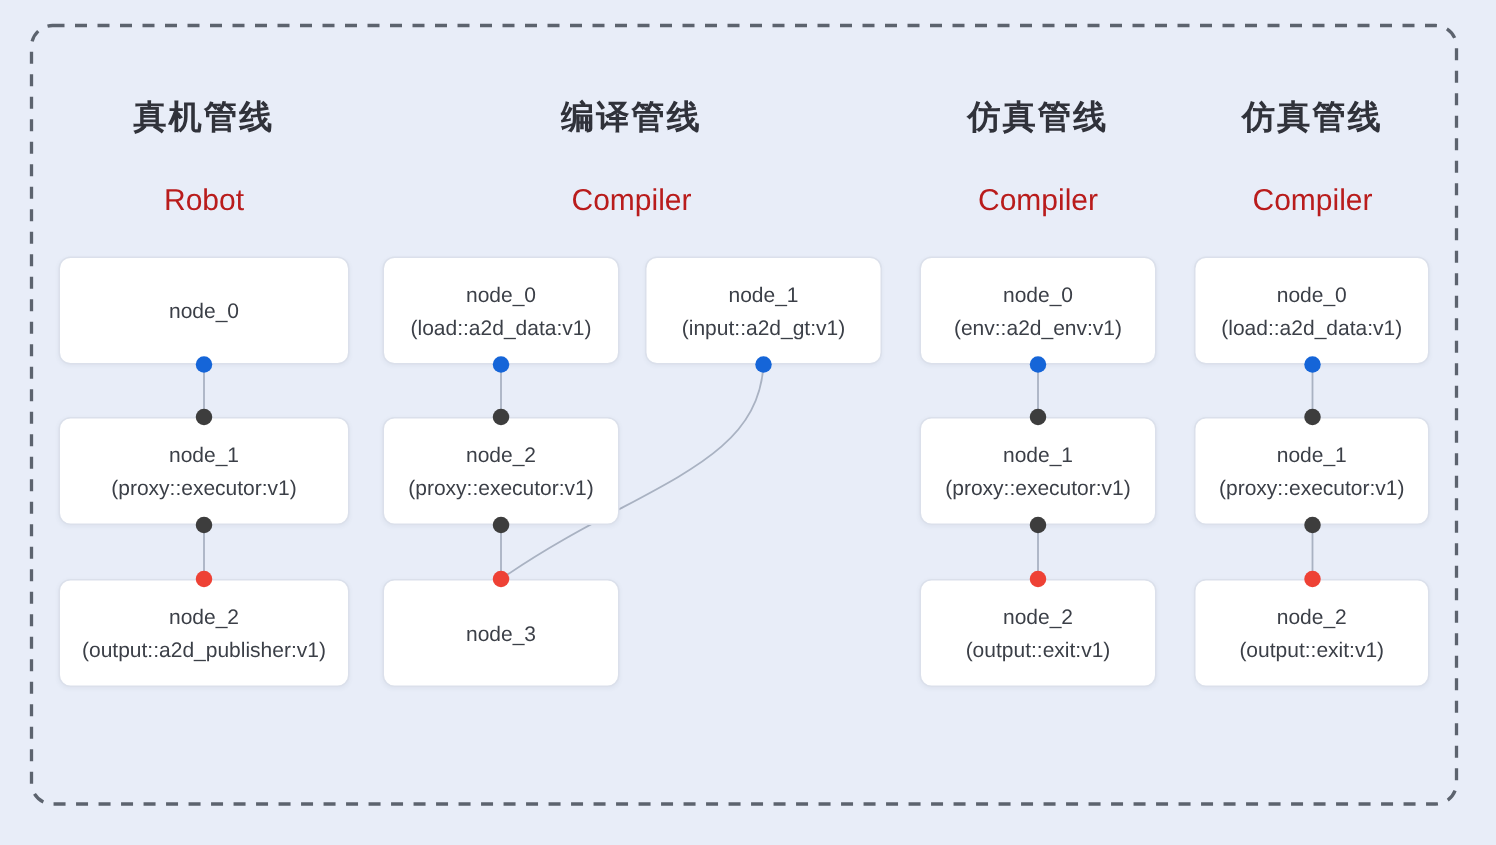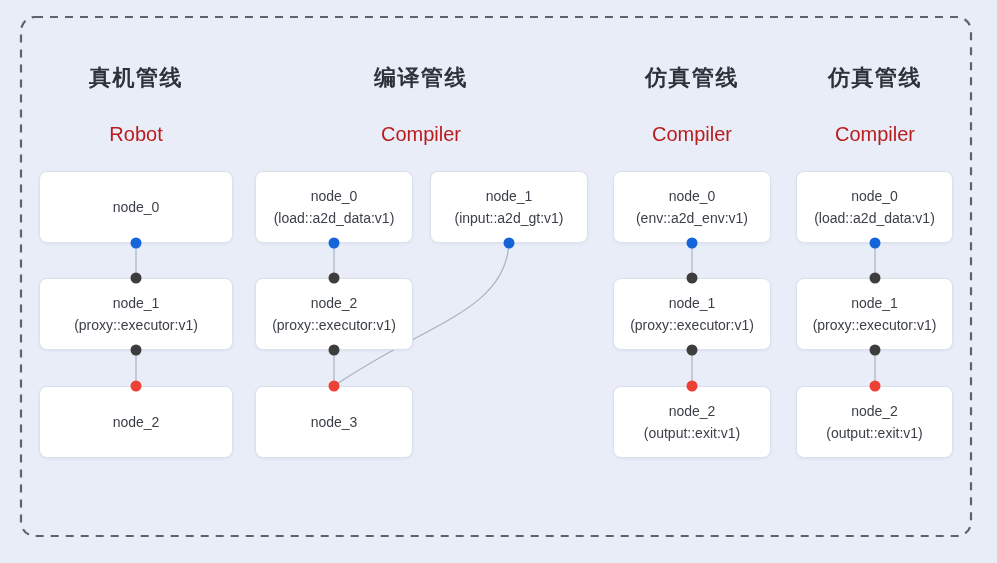--- a/index.html
+++ b/index.html
@@ -108,20 +108,21 @@
 
   <div class="node-box" style="left:39px; top:171px; width:194px">
     <div class="node-name">node_0</div>
   </div>
   <div class="node-box" style="left:39px; top:278px; width:194px">
     <div class="node-name">node_1</div>
     <div class="node-type">(proxy::executor:v1)</div>
   </div>
   <div class="node-box" style="left:39px; top:386px; width:194px">
     <div class="node-name">node_2</div>
+    <div class="node-type">(output::a2d_publisher:v1)</div>
   </div>
 
   <div class="node-box" style="left:255px; top:171px; width:158px">
     <div class="node-name">node_0</div>
     <div class="node-type">(load::a2d_data:v1)</div>
   </div>
   <div class="node-box" style="left:430px; top:171px; width:158px">
     <div class="node-name">node_1</div>
     <div class="node-type">(input::a2d_gt:v1)</div>
   </div>

